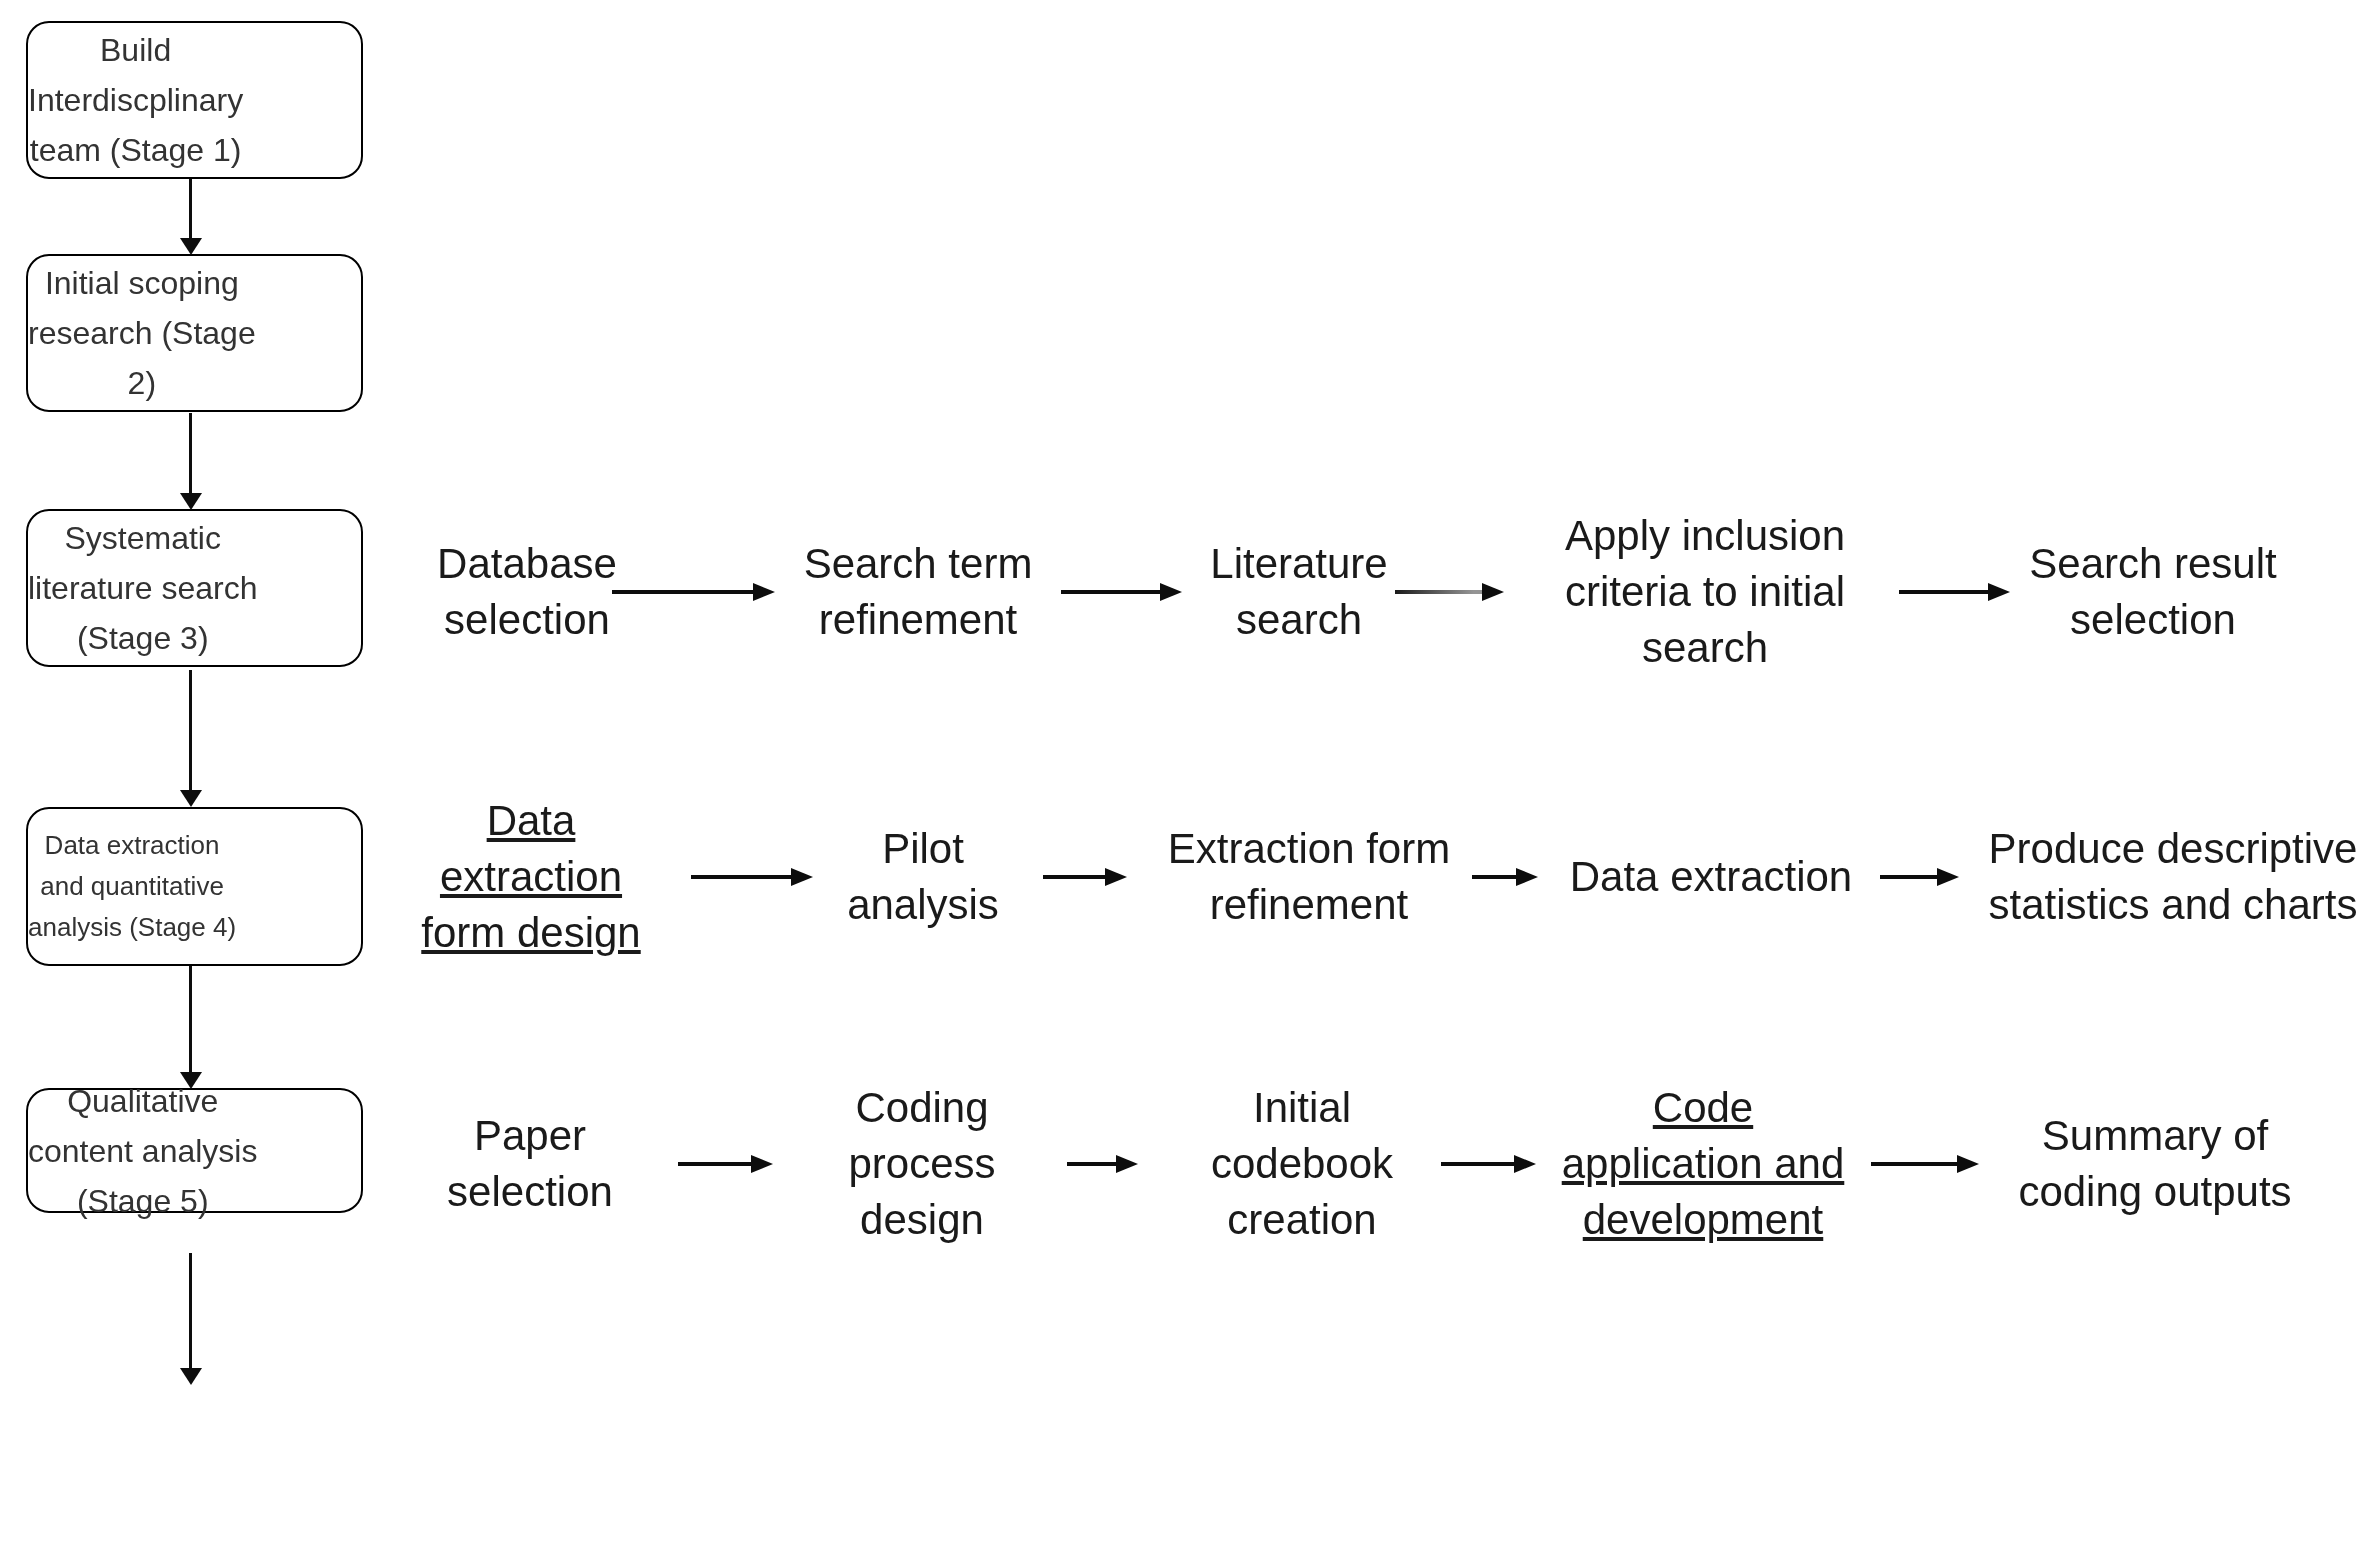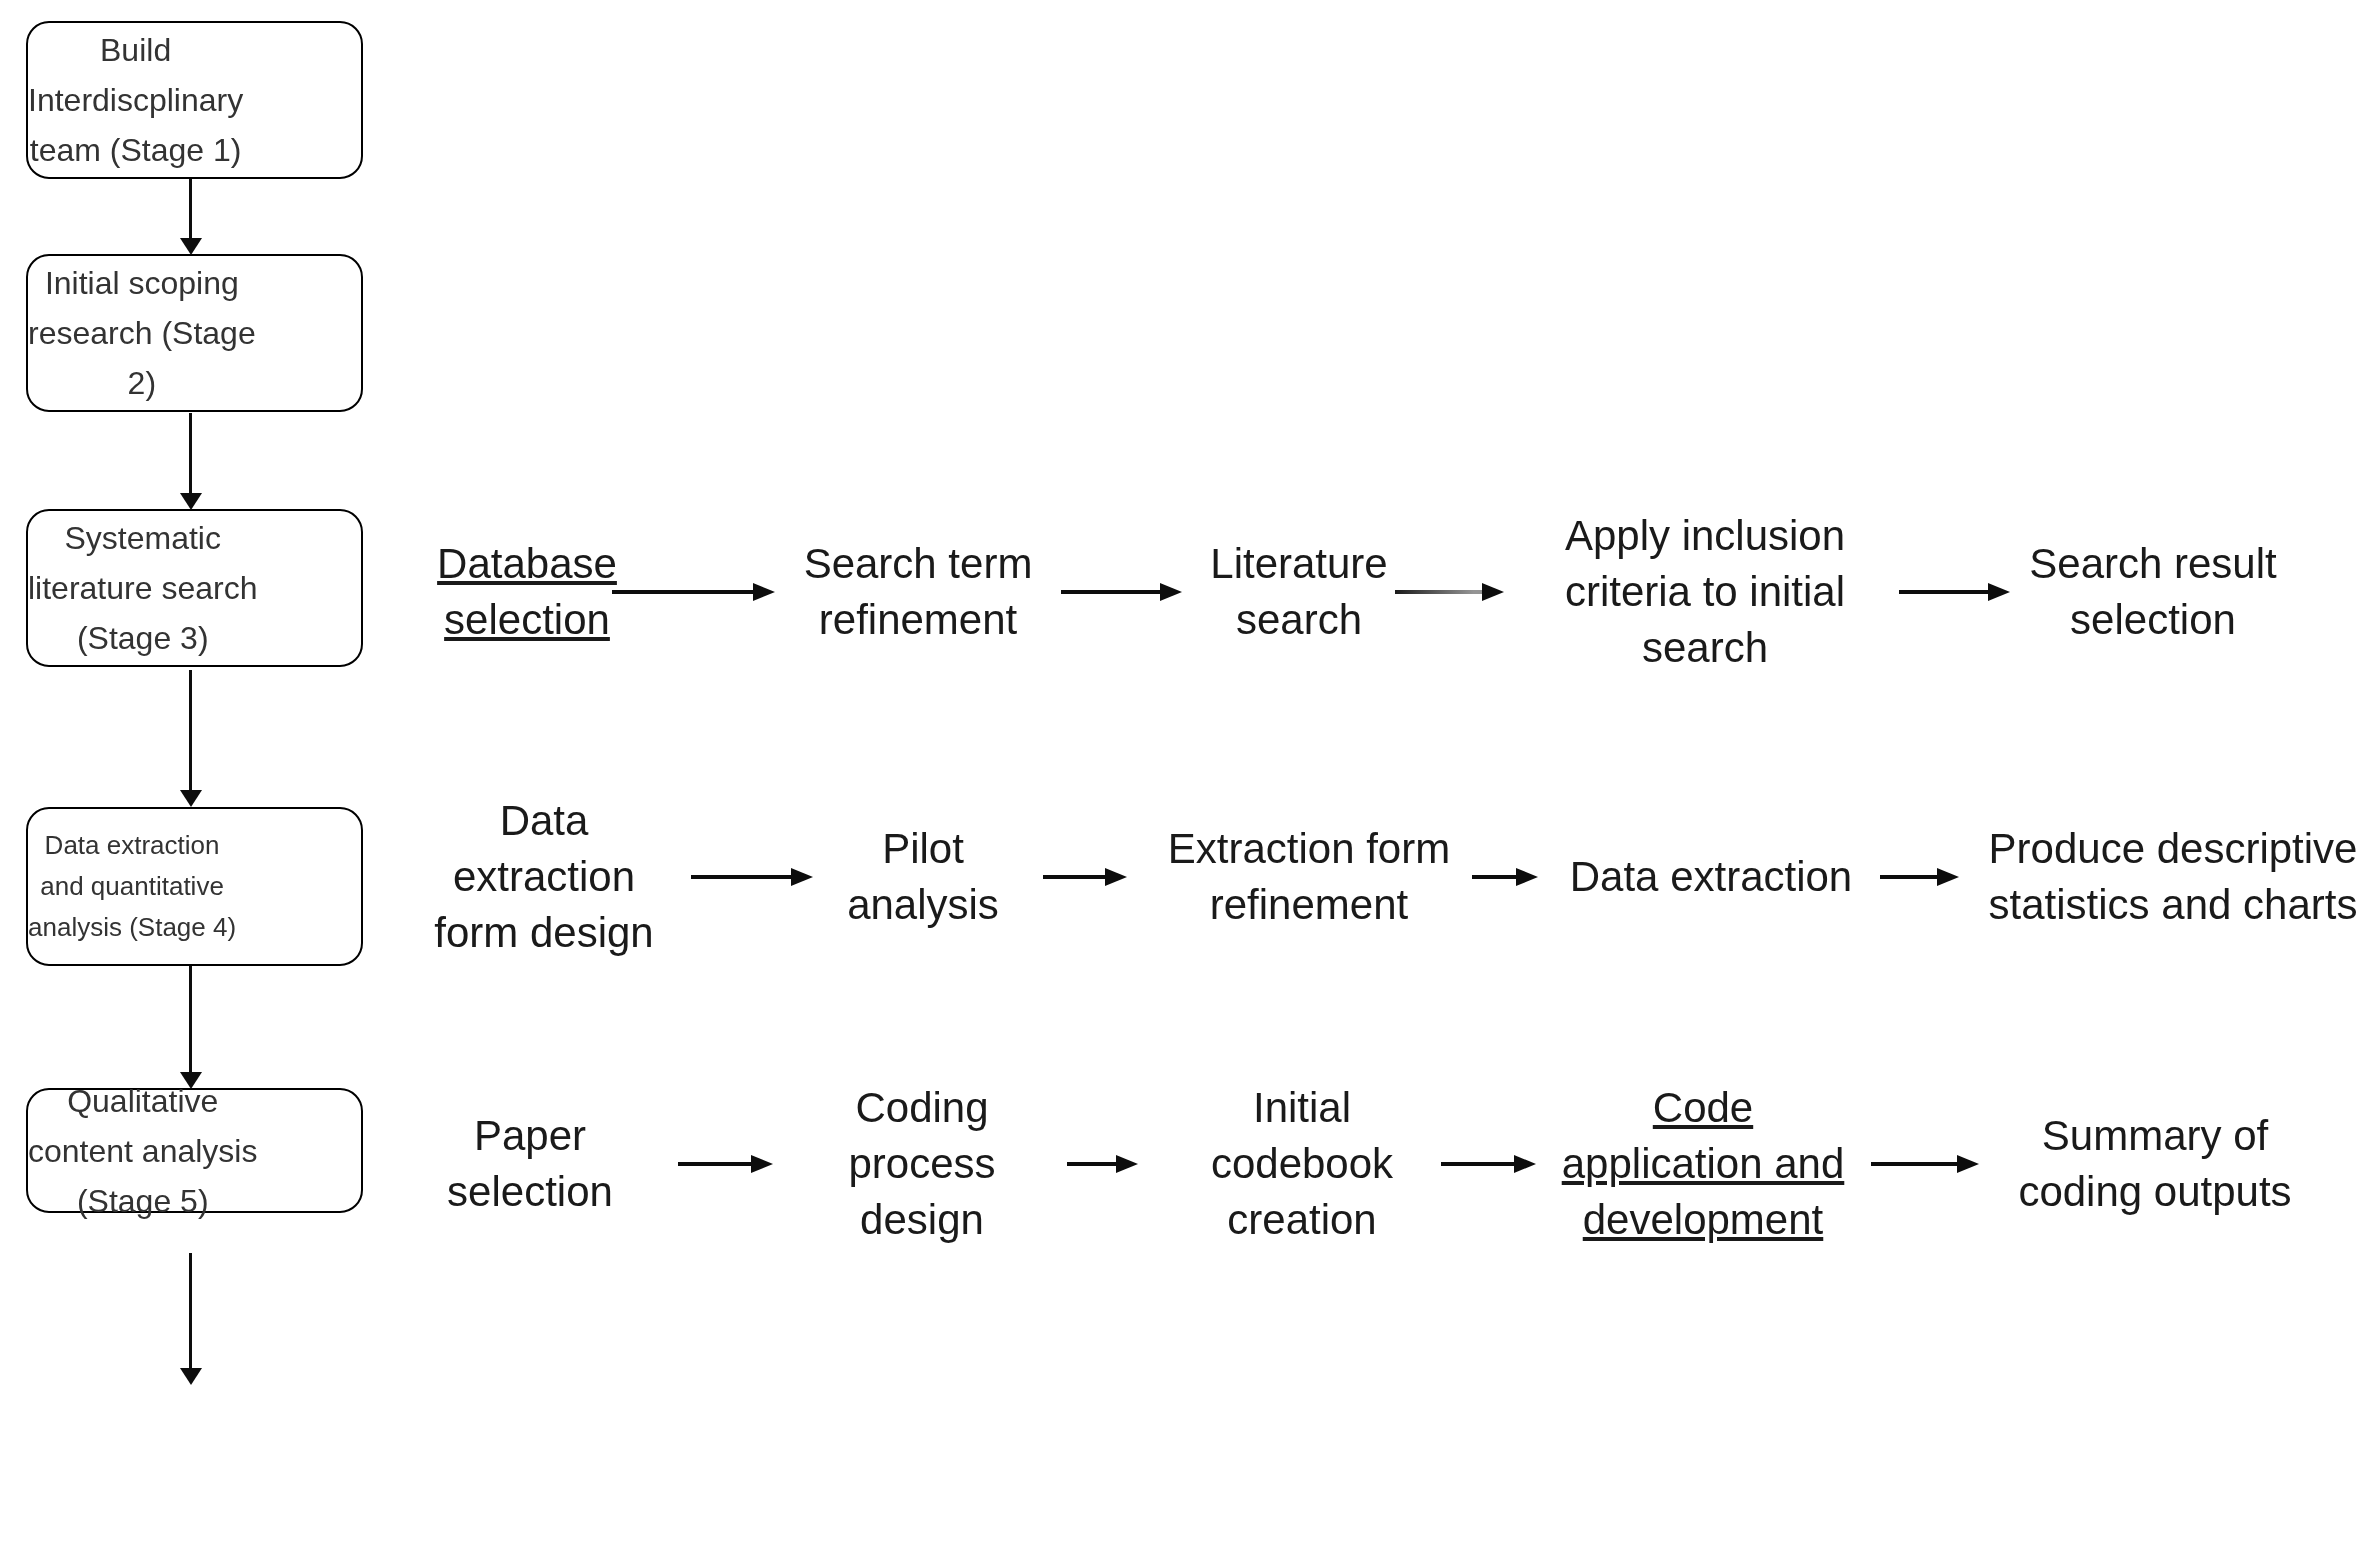--- a/index.html
+++ b/index.html
@@ -105,38 +105,38 @@
   <div class="stage large" style="top:1088px; height:125px;"><span>Qualitative
 content analysis
 (Stage 5)</span></div>
 
   <div class="varrow" style="top:179px;  height:59px;"></div>
   <div class="varrow" style="top:413px;  height:80px;"></div>
   <div class="varrow" style="top:670px; height:120px;"></div>
   <div class="varrow" style="top:966px; height:106px;"></div>
   <div class="varrow" style="top:1253px; height:115px;"></div>
 
-  <div class="step" style="left:527px;  top:592px;text-decoration:underline;">Database
+  <div class="step" style="left:527px;  top:592px;">Database
 selection</div>
   <div class="step" style="left:918px; top:592px;">Search term
 refinement</div>
   <div class="step" style="left:1299px; top:592px;">Literature
 search</div>
   <div class="step" style="left:1705px; top:592px;">Apply inclusion
 criteria to initial
 search</div>
   <div class="step" style="left:2153px; top:592px;">Search result
 selection</div>
 
   <div class="harrow" style="left:612px; top:590px; width:141px;"></div>
   <div class="harrow" style="left:1061px; top:590px; width:99px;"></div>
   <div class="harrow gray" style="left:1395px; top:590px; width:87px;"></div>
   <div class="harrow" style="left:1899px; top:590px; width:89px;"></div>
 
-  <div class="step" style="left:544px;  top:877px;">Data
+  <div class="step" style="left:531px;  top:877px;text-decoration:underline;">Data
 extraction
 form design</div>
   <div class="step" style="left:923px; top:877px;">Pilot
 analysis</div>
   <div class="step" style="left:1309px; top:877px;">Extraction form
 refinement</div>
   <div class="step" style="left:1711px; top:877px;">Data extraction</div>
   <div class="step" style="left:2173px; top:877px;">Produce descriptive
 statistics and charts</div>
 

